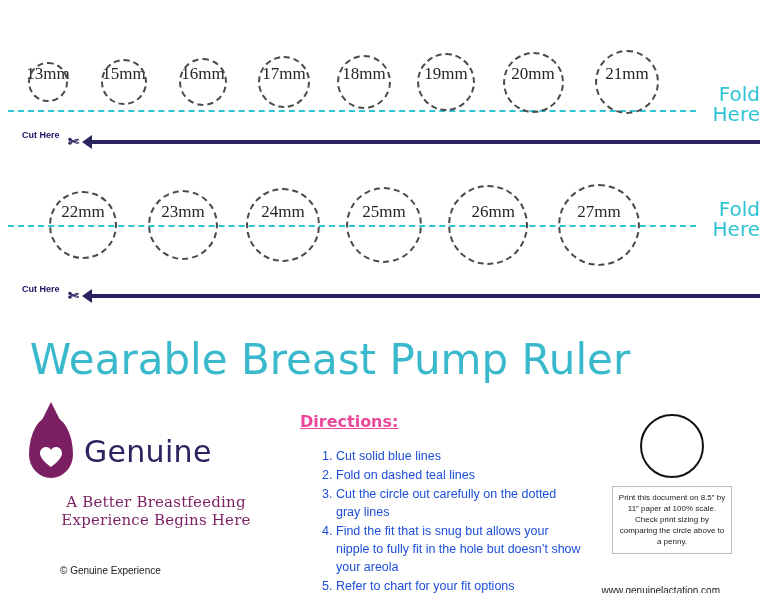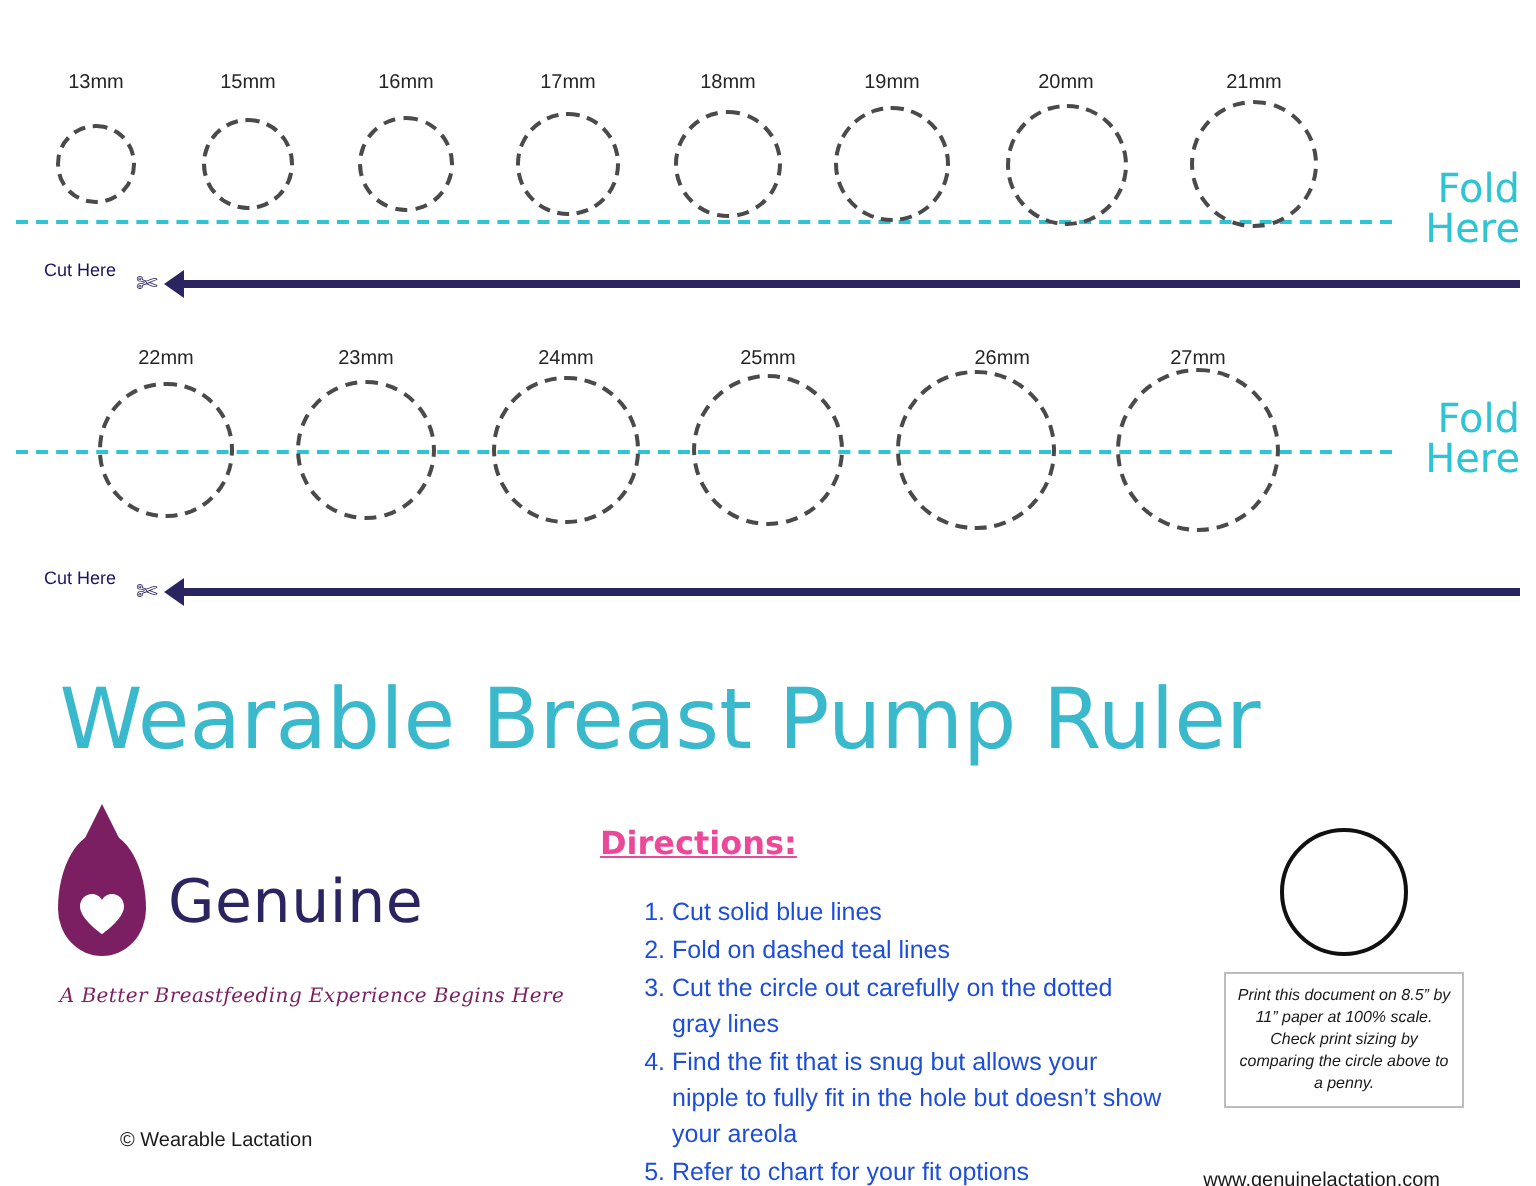--- a/index.html
+++ b/index.html
@@ -61,40 +61,42 @@
     top: 0;
     width: 768px;
     height: 100%;
   }
 
   .circle-item {
     position: absolute;
     text-align: center;
   }
   .circle-label {
-    font-size: 10px;
+    font-size: 17px;
     color: #262626;
-    font-family: Liberation Sans, sans-serif;
+    font-family: Liberation Serif, serif;
     margin-bottom: 3px;
     white-space: nowrap;
+    margin-top: 28px;
   }
   .circle {
     border: 2px dashed #4a4a4a;
     border-radius: 50%;
     box-sizing: border-box;
     margin: 0 auto;
     background: transparent;
   }
 
   
   .cut-line-wrap {
     position: absolute;
     left: 0;
     width: 768px;
     height: 20px;
+    font-weight: bold;
   }
   #cut-1 { top: 134px; }
   #cut-2 { top: 288px; }
 
   .cut-label {
     position: absolute;
     left: 22px;
     top: -4px;
     font-size: 9px;
     color: #1b1464;
@@ -195,22 +197,21 @@
     color: #2a2560;
   }
   .logo-word-1, .logo-word-2 {
     font-size: 30px;
     line-height: 31px;
     letter-spacing: 0.3px;
   }
   .logo-tagline {
     margin-top: 5px;
     font-family: "DejaVu Serif", serif;
-    font-style: italic;
-    font-size: 10px;
+    font-size: 15px;
     color: #7b1f62;
     text-align: center;
     letter-spacing: 0.2px;
   }
 
   
   .directions {
     position: absolute;
     left: 300px;
     top: 412px;
@@ -252,21 +253,20 @@
     margin: 0 auto 8px auto;
     box-sizing: border-box;
   }
   .penny-note {
     border: 1px solid #bdbdbd;
     padding: 5px 4px 6px 4px;
     font-size: 8px;
     line-height: 11px;
     color: #1a1a1a;
     font-family: "Liberation Sans", sans-serif;
-    font-style: italic;
   }
 
   
   .footer-left {
     position: absolute;
     left: 60px;
     top: 565px;
     font-size: 10px;
     color: #1a1a1a;
   }
@@ -400,16 +400,16 @@
         <li>Find the fit that is snug  but allows your  nipple to fully fit in the hole but doesn’t show your areola</li>
         <li>Refer to chart for your fit options</li>
       </ol>
   </div>
 
   <div class="penny-block">
     <div class="penny-circle"></div>
     <div class="penny-note">Print this document on 8.5” by 11” paper at 100% scale. Check print sizing by comparing the circle above to a penny.</div>
   </div>
 
-  <div class="footer-left">© Wearable Lactation</div>
+  <div class="footer-left">© Genuine Experience</div>
   <div class="footer-right">www.genuinelactation.com</div>
 
 </div>
 
 </body></html>

